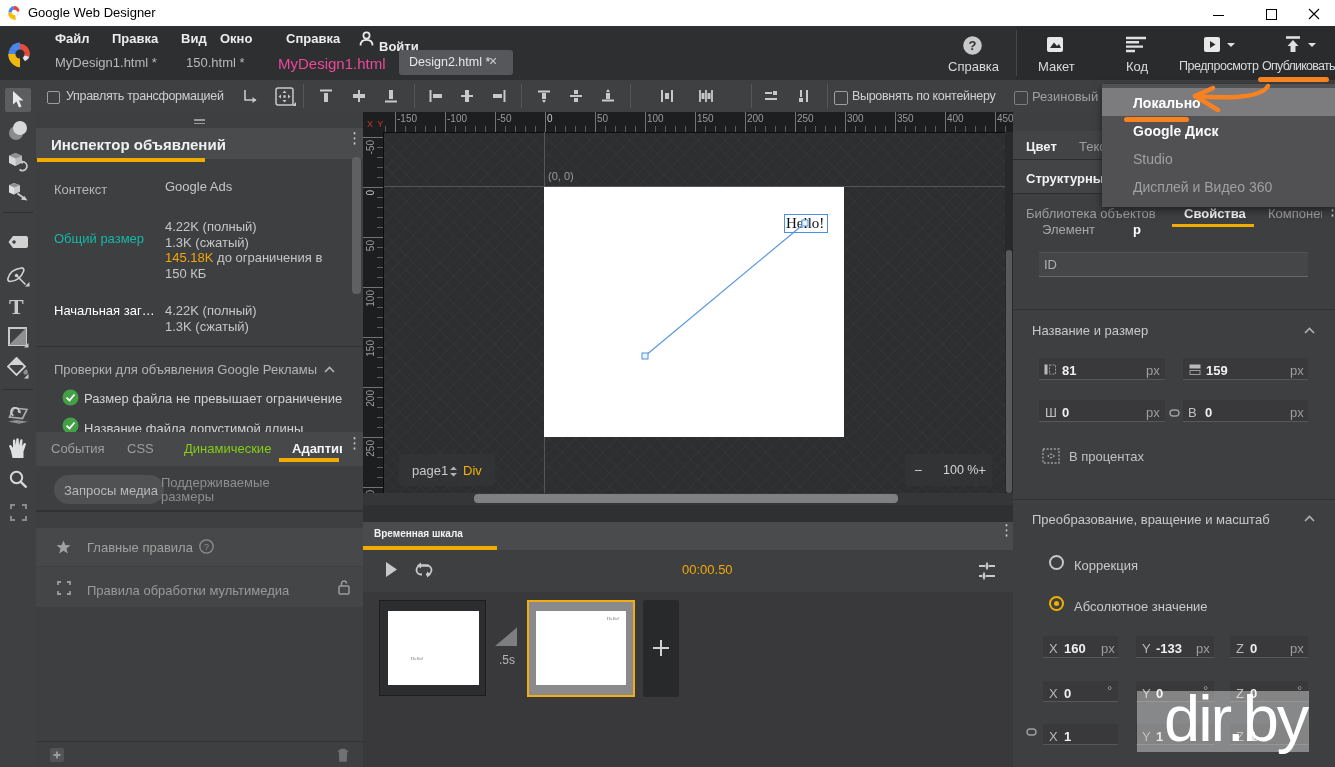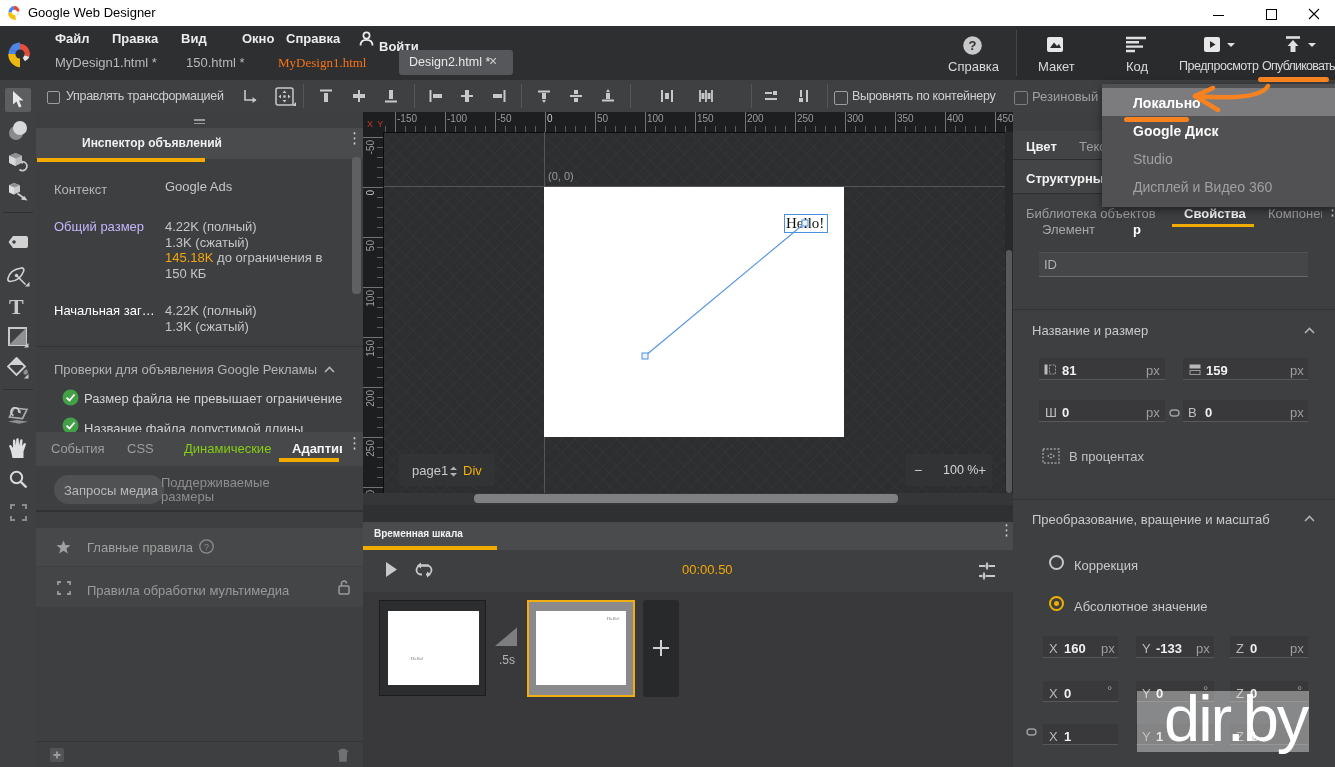--- a/index.html
+++ b/index.html
@@ -37,31 +37,31 @@
     <path d="M15 15 L15 4.8 A10 10 0 0 1 24.7 12.4 Z" fill="#e84c3d"></path>
     <path d="M15 15 L24.7 12.4 A10 10 0 0 1 24.4 17.8 Z" fill="#e84c3d"></path>
     <path d="M15 15 L24.4 17.8 A8 8 0 0 1 20 22.3 Z" fill="#e5e5e5"></path>
     <path d="M3.2 15 L15 15 L15 28.3 A13.2 13.2 0 0 1 3.2 15 Z" fill="#efb810"></path>
     <circle cx="15" cy="15" r="4.6" fill="#2e2f31"></circle>
   </svg>
 
   <div class="ab b" style="left:55px;top:5px;font-size:13px;color:#ececec;">Файл</div>
   <div class="ab b" style="left:112px;top:5px;font-size:13px;color:#ececec;">Правка</div>
   <div class="ab b" style="left:181px;top:5px;font-size:13px;color:#ececec;">Вид</div>
-  <div class="ab b" style="left:242px;top:5px;font-size:13px;color:#ececec;">Окно</div>
+  <div class="ab b" style="left:220px;top:5px;font-size:13px;color:#ececec;">Окно</div>
   <div class="ab b" style="left:286px;top:5px;font-size:13px;color:#ececec;">Справка</div>
   <svg class="ab" style="left:358px;top:4px" width="17" height="17" viewBox="0 0 17 17">
     <circle cx="8.5" cy="5.4" r="3.1" fill="none" stroke="#ececec" stroke-width="1.7"></circle>
     <path d="M2.5 15.5 C2.5 11.4 5 9.9 8.5 9.9 C12 9.9 14.5 11.4 14.5 15.5" fill="none" stroke="#ececec" stroke-width="1.7"></path>
   </svg>
   <div class="ab b" style="left:379px;top:13px;font-size:13px;color:#ececec;">Войти</div>
 
   <div class="ab" style="left:55px;top:29px;font-size:13px;color:#b9b9b9;">MyDesign1.html *</div>
   <div class="ab" style="left:186px;top:29px;font-size:13px;color:#b9b9b9;">150.html *</div>
-  <div class="ab" style="left:278px;top:29px;font-size:13px;color:#f97316;font-family:Liberation Serif, serif;">MyDesign1.html</div>
+  <div class="ab" style="left:278px;top:29px;font-size:15px;color:#ec4899;">MyDesign1.html</div>
   <div class="ab" style="left:399px;top:24px;width:114px;height:25px;background:#56575a;border-radius:3px;"></div>
   <div class="ab" style="left:409px;top:29px;font-size:12.5px;color:#e8e8e8;">Design2.html *</div>
   <div class="ab" style="left:489px;top:27px;font-size:14px;color:#cfcfcf;">×</div>
 
   <div class="ab" style="left:1016px;top:4px;width:1px;height:46px;background:#454648;"></div>
   <circle class="ab"></circle>
   <svg class="ab" style="left:962px;top:9px" width="21" height="21" viewBox="0 0 21 21">
     <circle cx="10.5" cy="10.5" r="9.3" fill="#c9c9c9"></circle>
     <text x="10.5" y="15.2" text-anchor="middle" font-size="13" font-weight="bold" fill="#2e2f31" font-family="Liberation Sans">?</text>
   </svg>
@@ -260,27 +260,27 @@
     <path d="M1 5 V1 H5 M12 1 H16 V5 M16 12 V16 H12 M5 16 H1 V12" fill="none" stroke="#8a8b8d" stroke-width="2"></path>
   </svg>
 </div>
 
 <div class="ab" id="leftpanel" style="left:36px;top:112px;width:327px;height:655px;background:#3e3f41;font-size:13px;">
 
   <div class="ab" style="left:158px;top:7px;width:11px;height:1.5px;background:#9a9a9a;"></div>
   <div class="ab" style="left:158px;top:10.5px;width:11px;height:1.5px;background:#9a9a9a;"></div>
 
   <div class="ab" style="left:0;top:16px;width:327px;height:31px;background:#4a4b4d;"></div>
-  <div class="ab b" style="left:15px;top:24px;font-size:12px;color:#f0f0f0;margin-left:31px;">Инспектор объявлений</div>
+  <div class="ab b" style="left:15px;top:24px;font-size:15px;color:#f0f0f0;">Инспектор объявлений</div>
   <div class="ab" style="left:311px;top:23px;color:#cfcfcf;font-size:15px;line-height:6px;">⋮</div>
   <div class="ab" style="left:1px;top:46px;width:168px;height:4px;background:#f2ab00;"></div>
 
   <div class="ab" style="left:18px;top:70px;color:#b4b4b4;">Контекст</div>
   <div class="ab" style="left:129px;top:67px;color:#c6c6c6;">Google Ads</div>
-  <div class="ab" style="left:18px;top:107px;color:#c4b5fd;">Общий размер</div>
+  <div class="ab" style="left:18px;top:119px;color:#14b8a6;">Общий размер</div>
   <div class="ab" style="left:129px;top:107px;color:#c6c6c6;line-height:15.5px;">4.22K (полный)<br>1.3K (сжатый)<br><span style="color:#f2a60d;">145.18K</span> до ограничения в<br>150 КБ</div>
   <div class="ab" style="left:18px;top:191px;color:#ffffff;">Начальная заг…</div>
   <div class="ab" style="left:129px;top:191px;color:#c6c6c6;line-height:15.5px;">4.22K (полный)<br>1.3K (сжатый)</div>
   <div class="ab" style="left:0;top:234px;width:327px;height:1px;background:#323334;"></div>
 
   <div class="ab" style="left:18px;top:250px;color:#b4b4b4;">Проверки для объявления Google Рекламы</div>
   <svg class="ab" style="left:288px;top:254px" width="11" height="7" viewBox="0 0 11 7">
       <path d="M1 6 L5.5 1.5 L10 6" stroke="#b4b4b4" stroke-width="1.6" fill="none"></path>
     </svg>
   <svg class="ab" style="left:26px;top:277px" width="17" height="17" viewBox="0 0 17 17">

